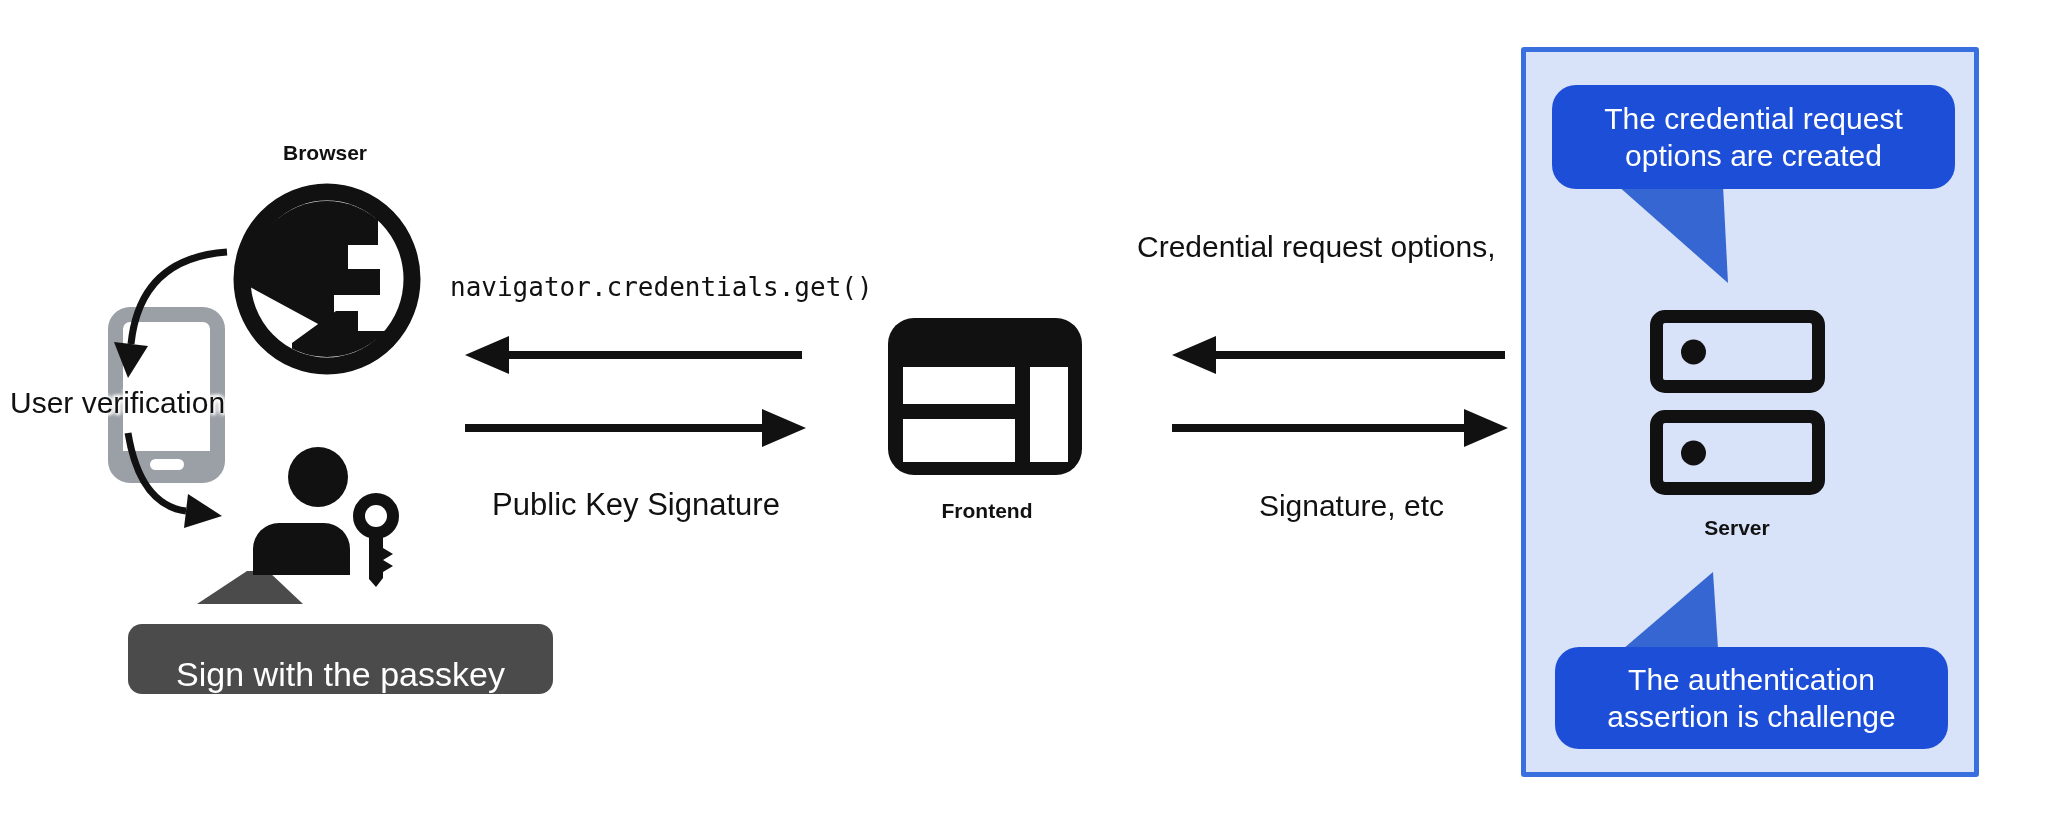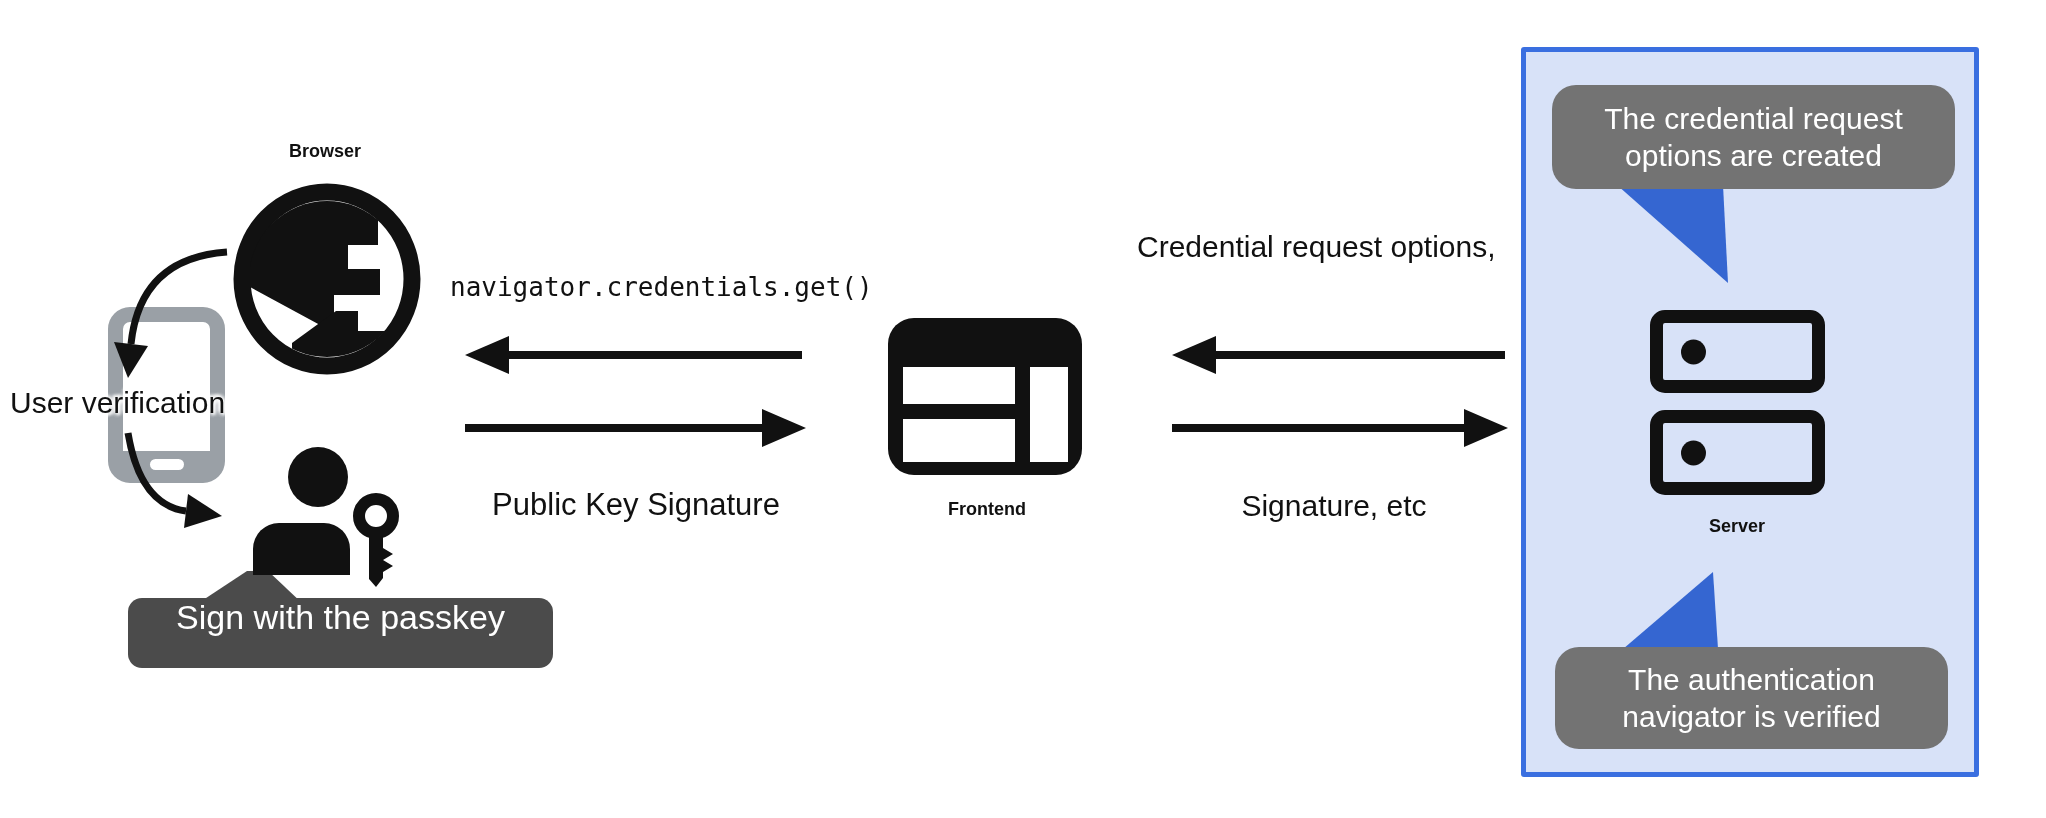--- a/index.html
+++ b/index.html
@@ -2,50 +2,50 @@
 <html><head>
 <meta charset="utf-8">
 <style>
   html,body{margin:0;padding:0;background:#ffffff;}
   #canvas{
     position:relative;width:2046px;height:818px;background:#ffffff;overflow:hidden;
     font-family:"Liberation Sans",sans-serif;color:#111111;
   }
   .abs{position:absolute;}
   
-  .node-label{font-weight:700;font-size:18px;text-align:center;}
+  .node-label{font-weight:700;font-size:21px;text-align:center;}
   .msg-label{font-size:30px;}
   .code-label{font-family:"DejaVu Sans Mono",monospace;font-size:26px;white-space:nowrap;}
   .halo{text-shadow:0 0 5px #fff,0 0 5px #fff,0 0 5px #fff,0 0 5px #fff,2px 2px 3px #fff,-2px -2px 3px #fff;}
   
   #globe{left:232px;top:183px;width:190px;height:192px;}
   
   #phone{left:108px;top:307px;width:117px;height:176px;box-sizing:border-box;
          border:15px solid #9aa0a6;border-bottom-width:32px;border-radius:22px;background:#ffffff;}
   #phone-slot{position:absolute;left:27px;top:137px;width:34px;height:11px;background:#ffffff;border-radius:6px;}
   
   #person-head{left:288px;top:447px;width:60px;height:60px;border-radius:50%;background:#111111;}
   #person-body{left:253px;top:523px;width:97px;height:52px;background:#111111;border-radius:26px 26px 0 0;}
   #key{left:350px;top:492px;width:52px;height:95px;}
   
-  #sign-tooltip{left:128px;top:598px;width:425px;height:70px;background:#4b4b4b;border-radius:14px;
-     display:flex;align-items:flex-start;justify-content:center;color:#ffffff;font-size:34px;}
+  #sign-tooltip{left:128px;top:624px;width:425px;height:70px;background:#4b4b4b;border-radius:14px;
+     display:flex;align-items:flex-end;justify-content:center;color:#ffffff;font-size:34px;}
   
   .shaft{height:8px;background:#111111;}
   .head-left{width:0;height:0;border-style:solid;border-width:19px 44px 19px 0;
              border-color:transparent #111111 transparent transparent;}
   .head-right{width:0;height:0;border-style:solid;border-width:19px 0 19px 44px;
               border-color:transparent transparent transparent #111111;}
   
   #frontend-icon{left:888px;top:318px;width:194px;height:157px;background:#111111;border-radius:26px;}
   #frontend-icon .pane{position:absolute;background:#ffffff;}
   
   #server-panel{left:1521px;top:47px;width:458px;height:730px;box-sizing:border-box;
                 background:#d8e2f8;border:5px solid #3a6fe0;border-radius:3px;}
-  .callout{background:#737373;border-radius:24px;color:#ffffff;font-size:30px;line-height:37px;
+  .callout{background:#1d4ed8;border-radius:24px;color:#ffffff;font-size:30px;line-height:37px;
            display:flex;flex-direction:column;align-items:center;justify-content:center;text-align:center;}
   #callout-top{left:1552px;top:85px;width:403px;height:104px;}
   #callout-bottom{left:1555px;top:647px;width:393px;height:102px;}
   .server-unit{position:absolute;left:1650px;width:175px;box-sizing:border-box;
                border:13px solid #111111;border-radius:15px;}
   .server-dot{position:absolute;left:18px;top:50%;transform:translateY(-50%);
               width:25px;height:25px;border-radius:50%;background:#111111;}
   
   .overlay{left:0;top:0;width:2046px;height:818px;pointer-events:none;}
 </style>
@@ -115,29 +115,29 @@
   <div class="abs msg-label" style="left:1137px;top:227px;line-height:39px;">
     <div>Credential request options,</div>
   </div>
 
   <div class="abs head-left" style="left:1172px;top:336px;"></div>
   <div class="abs shaft" style="left:1212px;top:351px;width:293px;"></div>
 
   <div class="abs shaft" style="left:1172px;top:424px;width:292px;"></div>
   <div class="abs head-right" style="left:1464px;top:409px;"></div>
 
-  <div class="abs msg-label" style="left:1224px;top:489px;width:220px;text-align:center;">Signature, etc</div>
+  <div class="abs msg-label" style="left:1224px;top:489px;width:220px;text-align:right;">Signature, etc</div>
 
   <div id="callout-top" class="abs callout">
     <div>The credential request</div>
     <div>options are created</div>
   </div>
   <div id="callout-bottom" class="abs callout">
     <div>The authentication</div>
-    <div>navigator is verified</div>
+    <div>assertion is challenge</div>
   </div>
 
   <div class="server-unit" style="top:310px;height:83px;">
     <div class="server-dot"></div>
   </div>
   <div class="server-unit" style="top:410px;height:85px;">
     <div class="server-dot"></div>
   </div>
   <div class="abs node-label" style="left:1637px;top:516px;width:200px;">Server</div>
 

